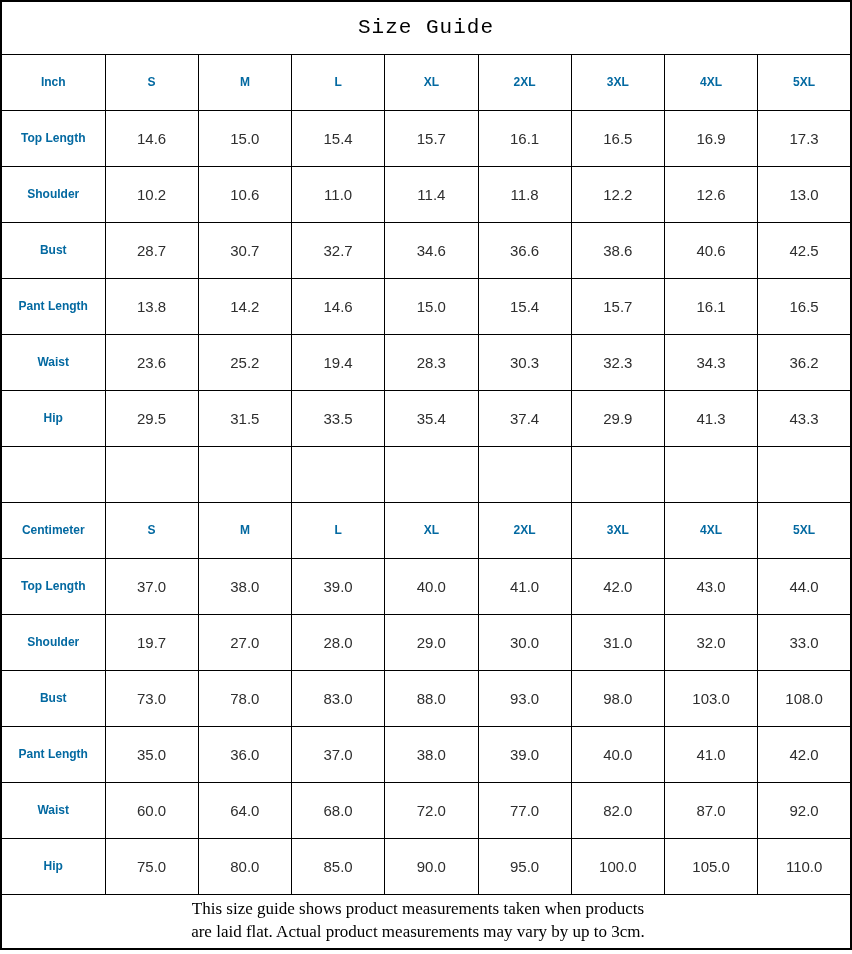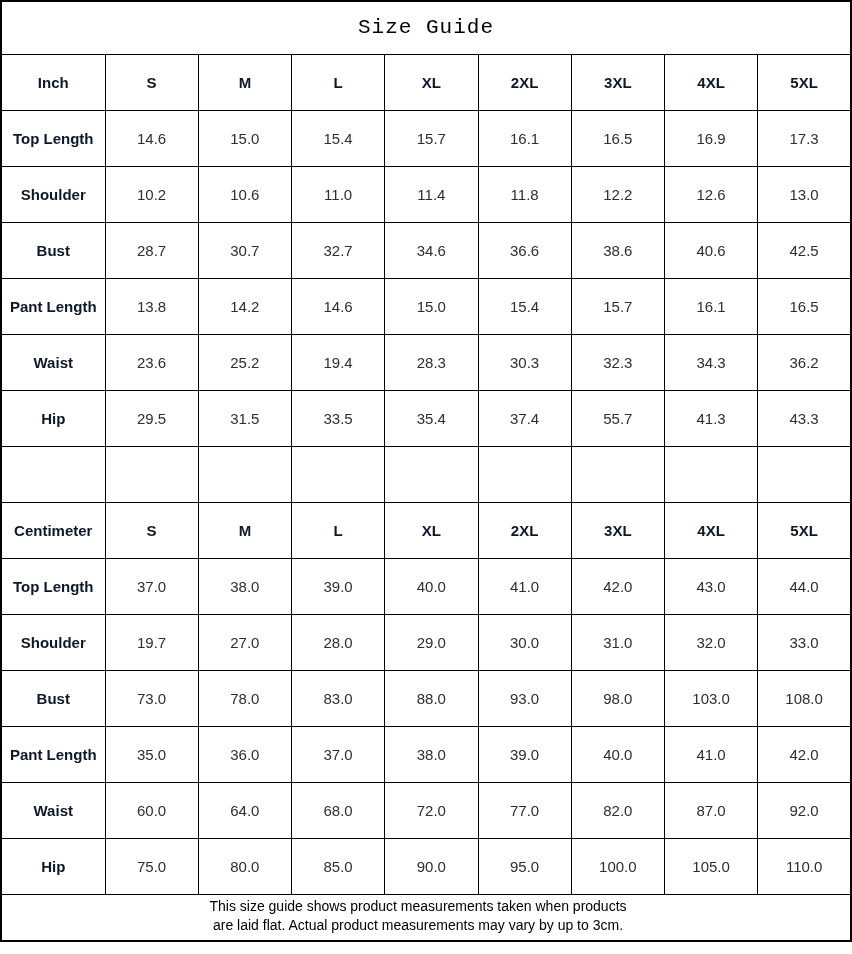--- a/index.html
+++ b/index.html
@@ -27,33 +27,33 @@
 
   .title-cell {
     font-family: "Liberation Mono", "DejaVu Sans Mono", monospace;
     font-size: 21px;
     letter-spacing: 1px;
     color: #000000;
   }
   .label {
     font-family: "Liberation Sans", sans-serif;
     font-weight: 700;
-    font-size: 15px;
-    color: #0f172a;
+    font-size: 12px;
+    color: #0369a1;
     text-align: center;
   }
   .value {
     font-family: "Liberation Sans", sans-serif;
     font-weight: 400;
     font-size: 15px;
     color: #2e2e2e;
   }
   .footer-cell {
-    font-family: Liberation Sans, sans-serif;
-    font-size: 14px;
+    font-family: Liberation Serif, serif;
+    font-size: 17px;
     line-height: 1.4;
     color: #000000;
     padding: 2px 16px 4px 0;
   }
 </style>
 </head>
 <body>
 
 <div class="page">
   <table class="size-guide">
@@ -131,21 +131,21 @@
           <td class="value">34.3</td>
           <td class="value">36.2</td>
         </tr>
         <tr class="data-row">
           <td class="label">Hip</td>
           <td class="value">29.5</td>
           <td class="value">31.5</td>
           <td class="value">33.5</td>
           <td class="value">35.4</td>
           <td class="value">37.4</td>
-          <td class="value">55.7</td>
+          <td class="value">29.9</td>
           <td class="value">41.3</td>
           <td class="value">43.3</td>
         </tr>
         <tr class="data-row">
           <td class="value"></td>
           <td class="value"></td>
           <td class="value"></td>
           <td class="value"></td>
           <td class="value"></td>
           <td class="value"></td>

